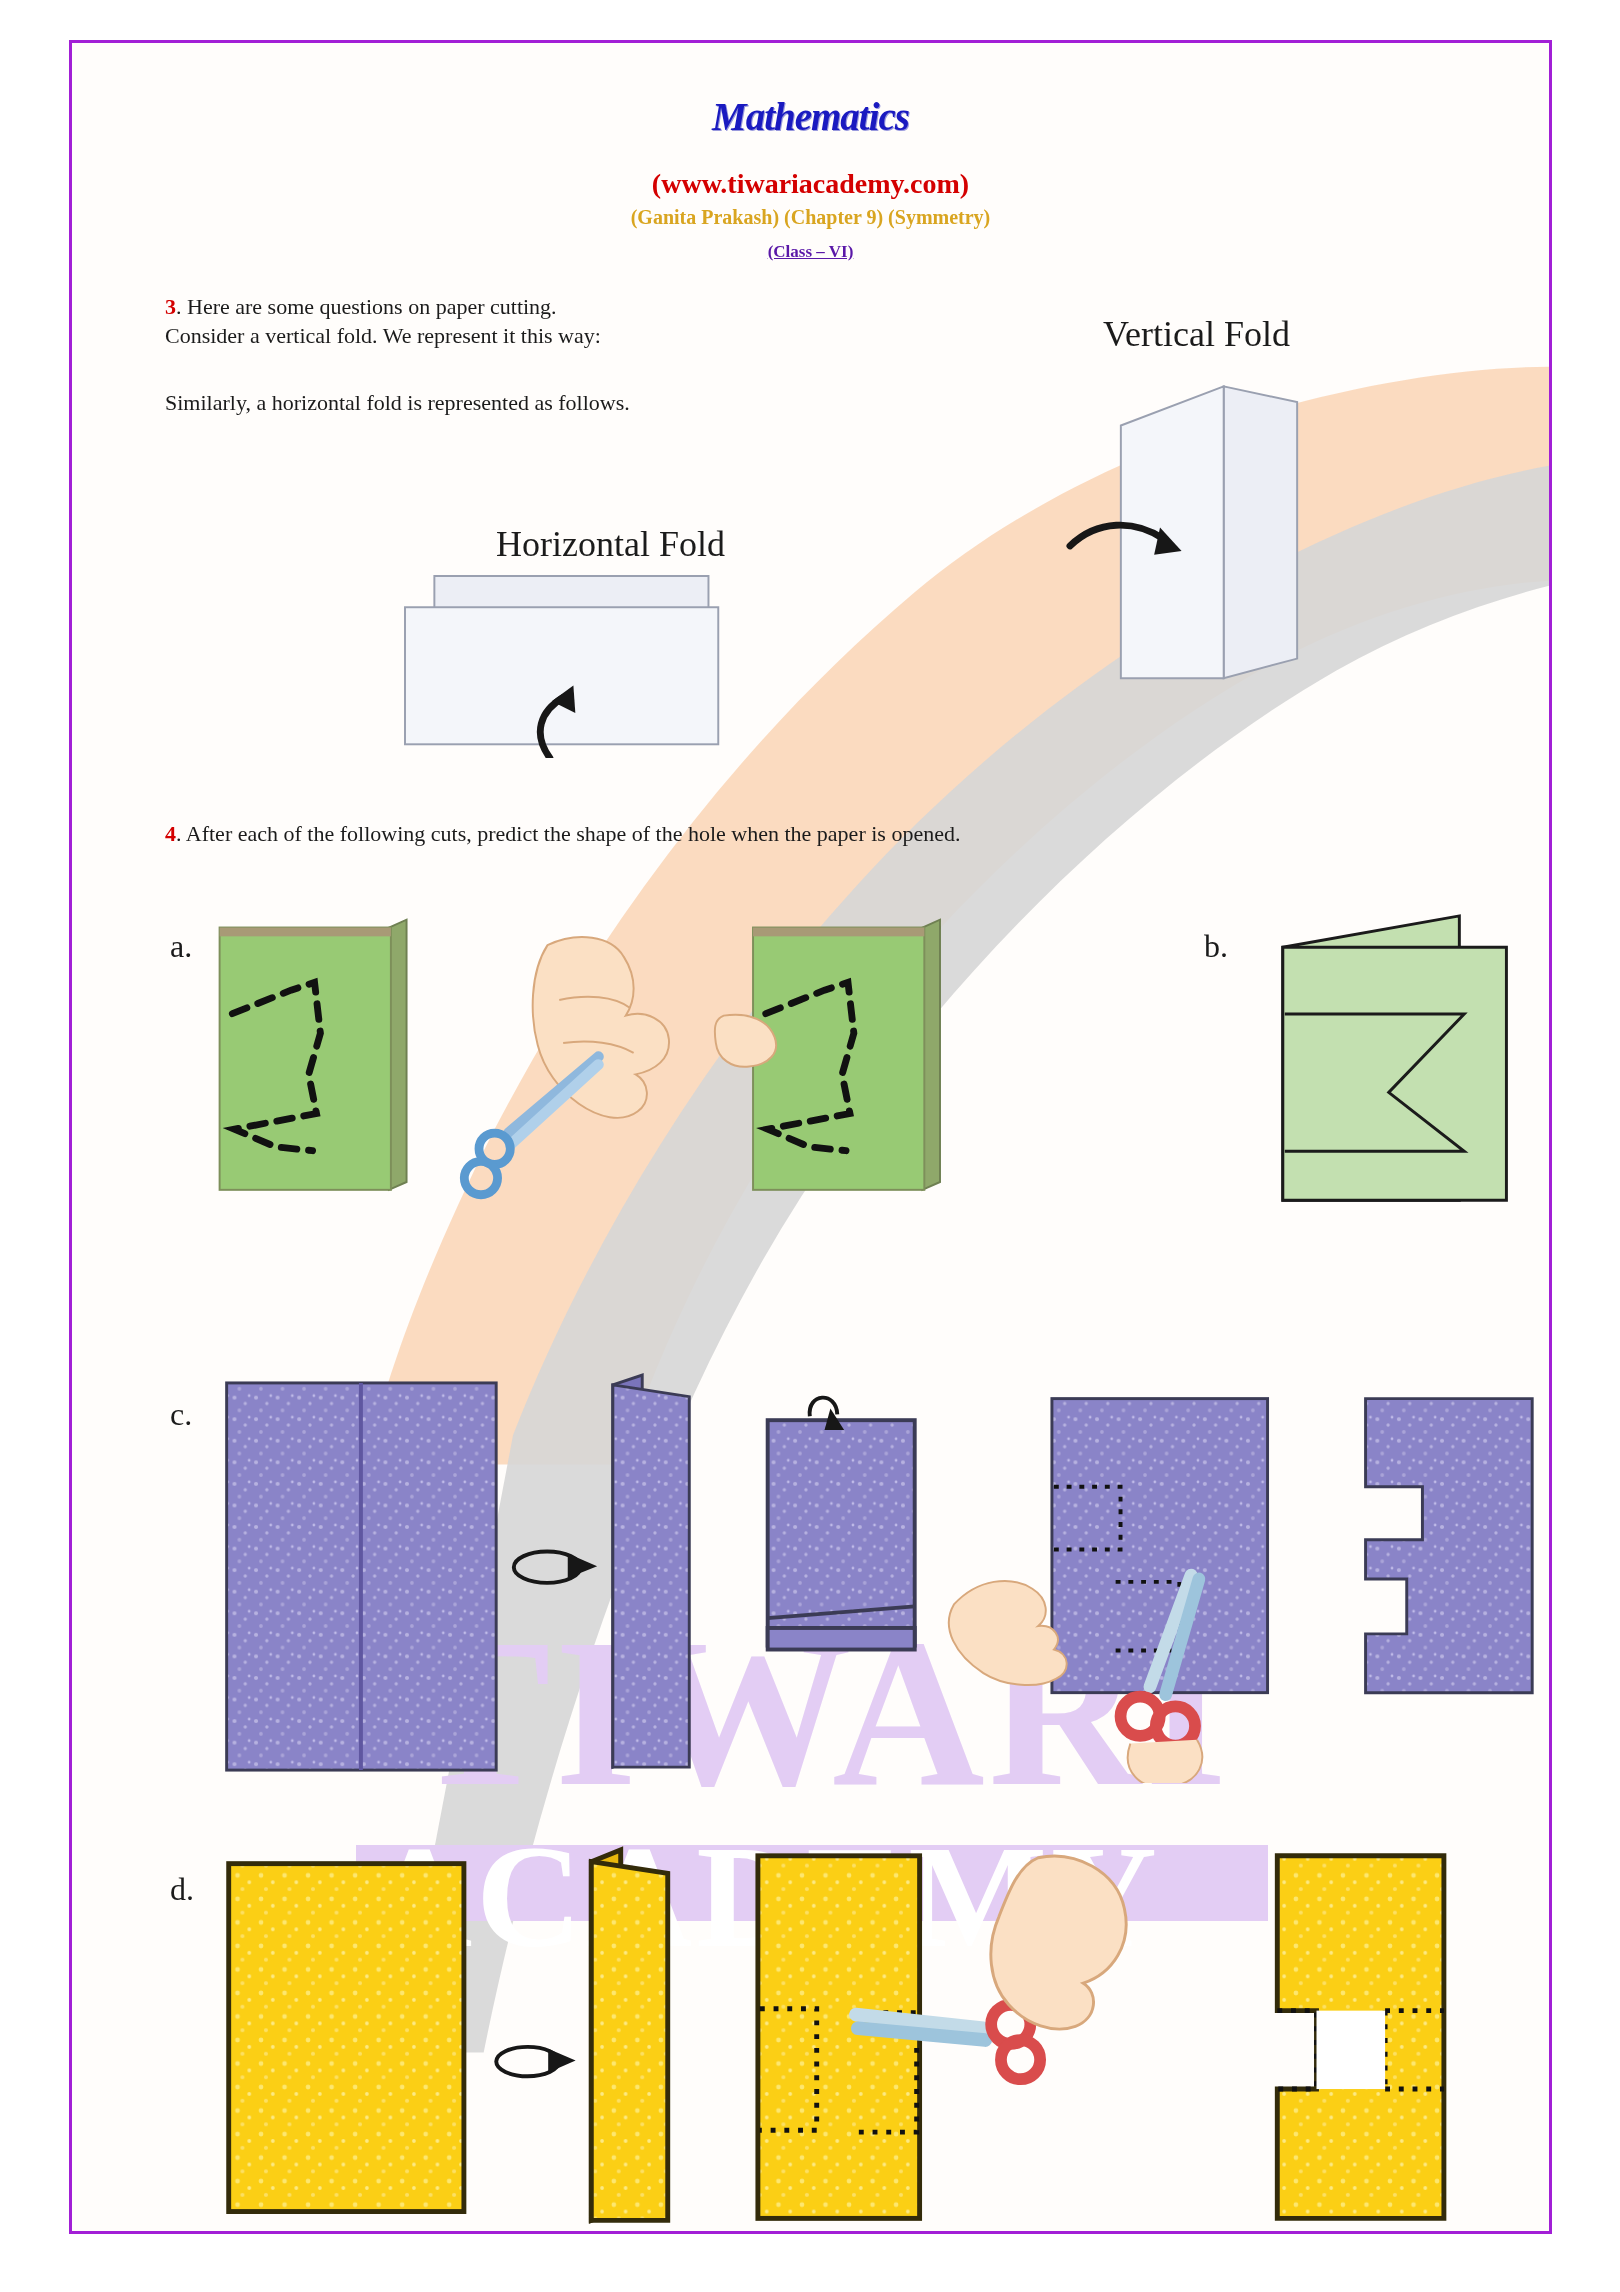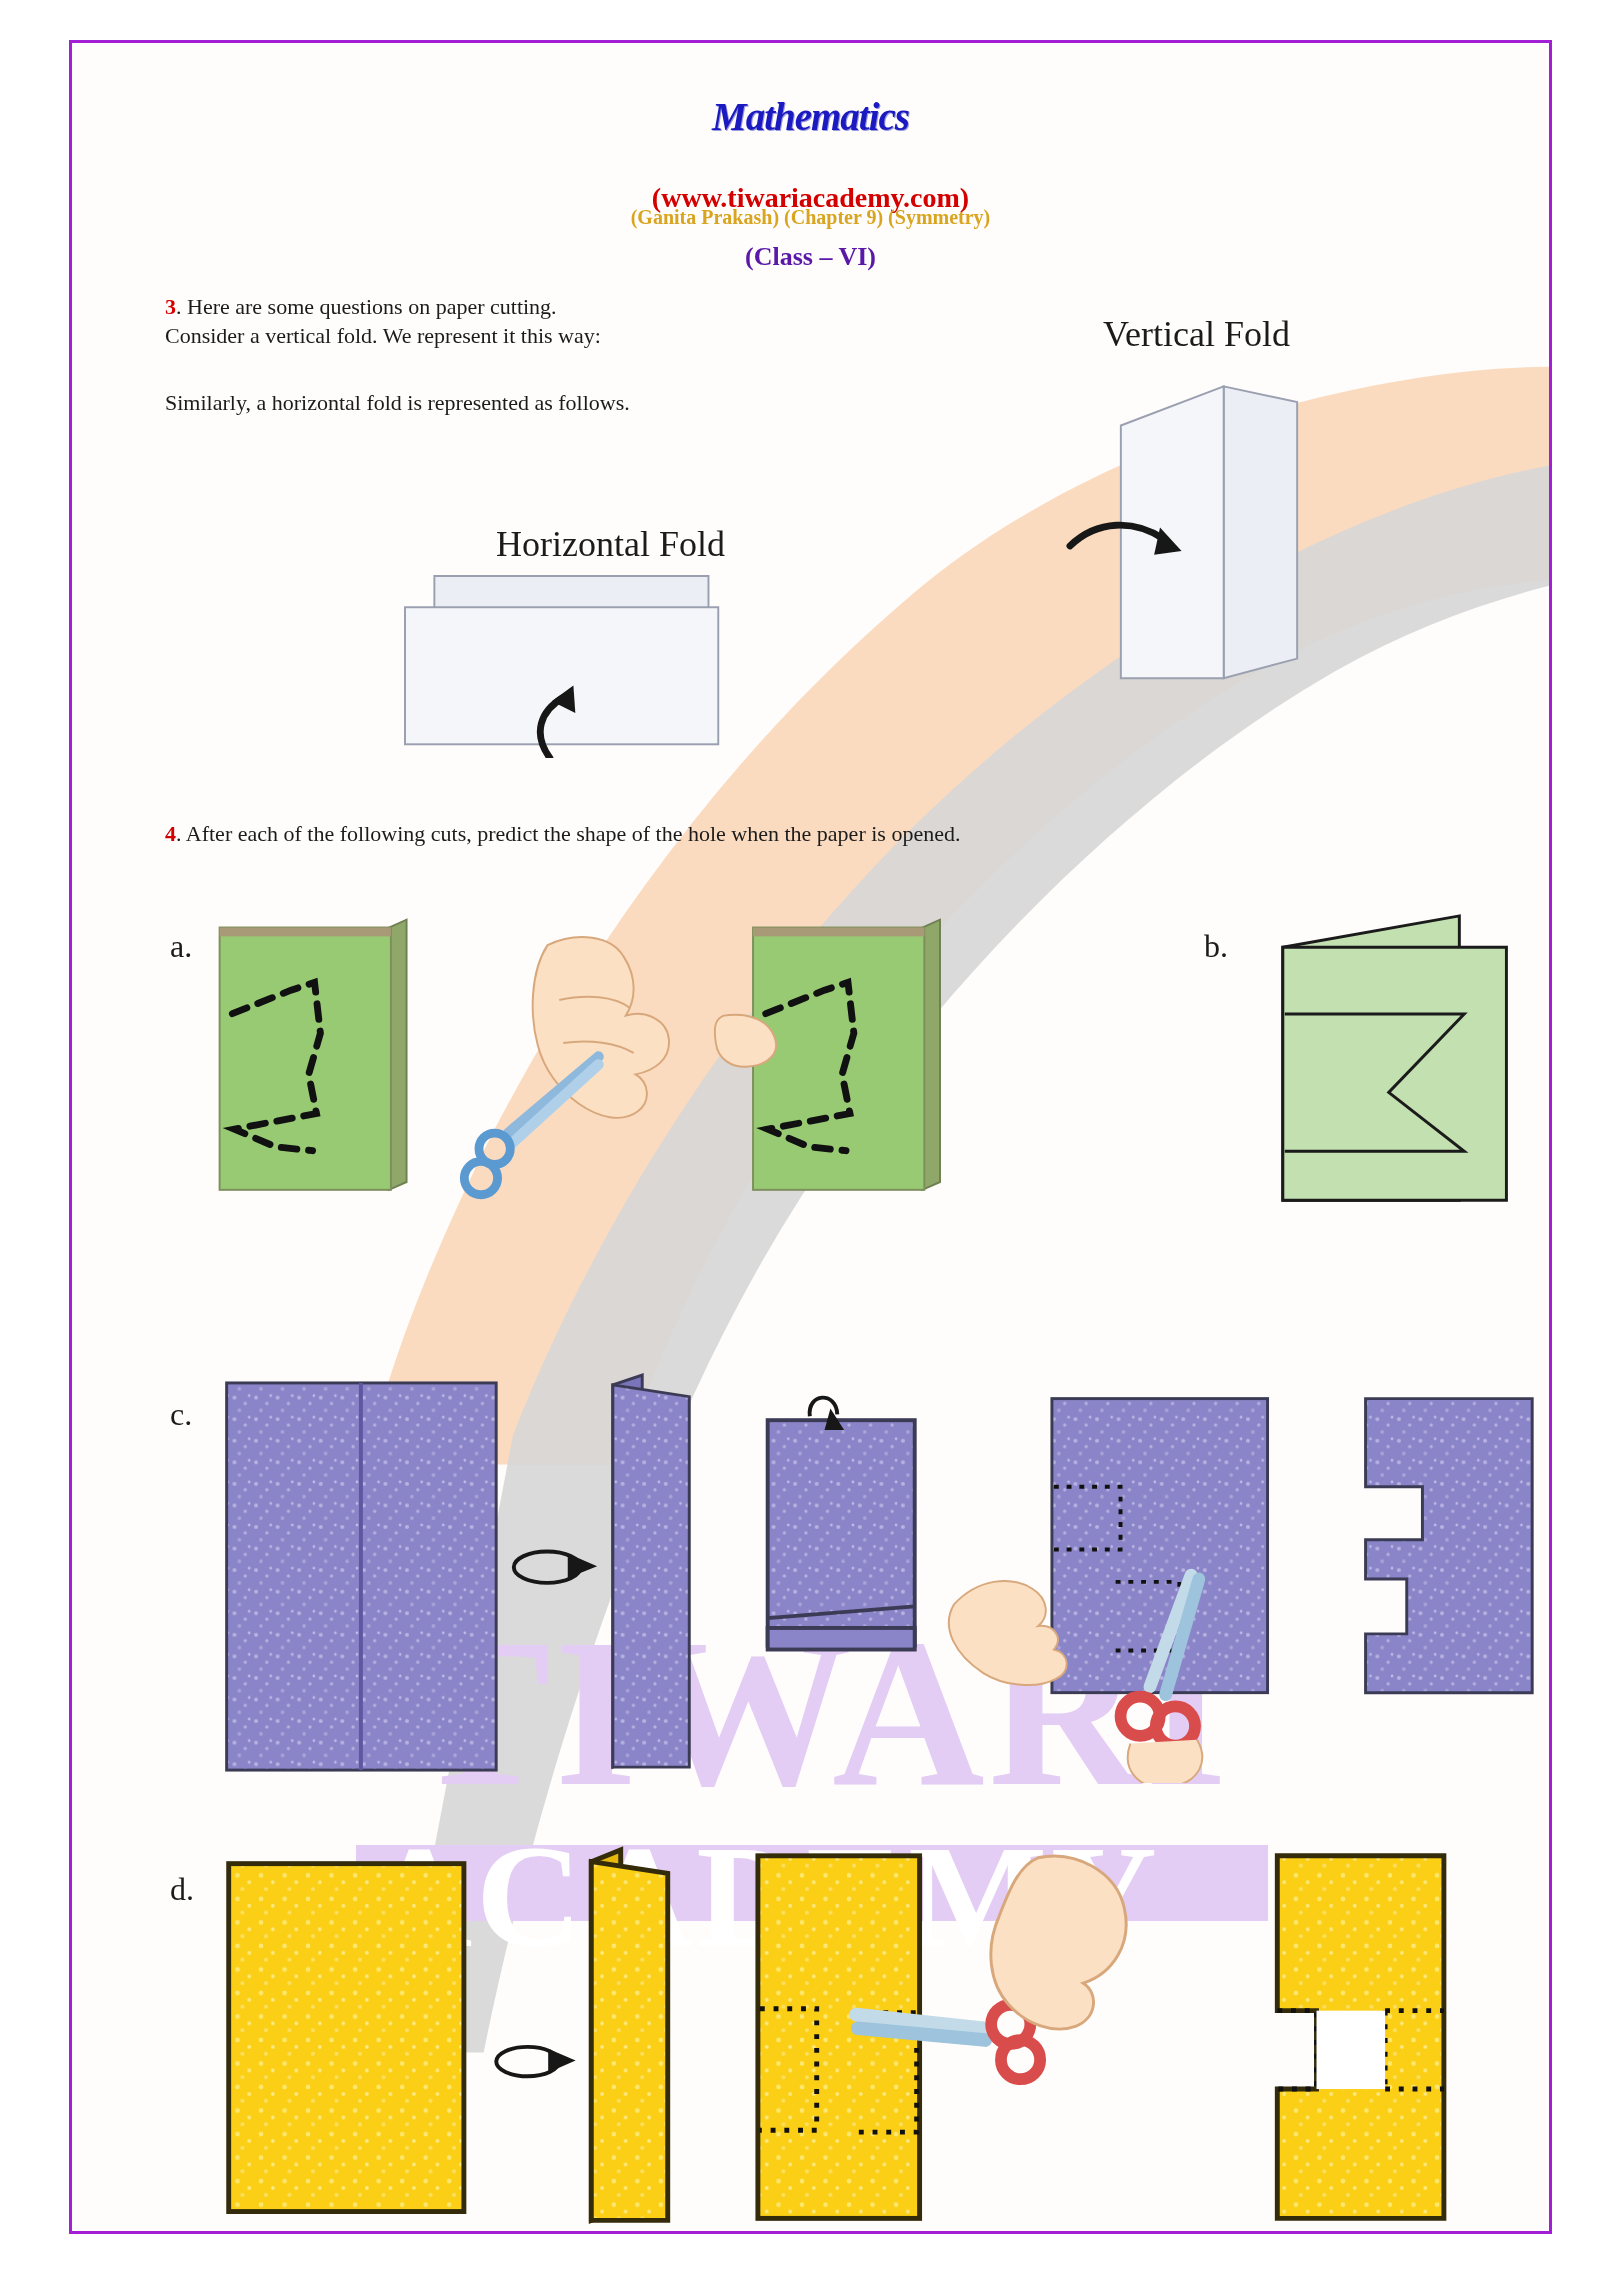--- a/index.html
+++ b/index.html
@@ -18,23 +18,23 @@
       color:#e3cdf4;letter-spacing:3.9px;user-select:none;white-space:nowrap;}
   #wm-tiwari{left:338px;top:1549px;font-size:211px;}
   #wm-academy{left:294px;top:1769px;font-size:147px;color:#ffffff;}
   #wm-band{position:absolute;left:284px;top:1802px;width:912px;height:76px;
            background:#e3cdf4;}
 
   
   .hdr{position:absolute;width:100%;text-align:center;}
   #h-title{top:51px;font-size:39px;font-style:italic;font-weight:700;color:#1a1ac0;
            letter-spacing:-1px;text-shadow:1px 1px 0 #9999dd;}
-  #h-site{top:139px;font-size:28px;font-weight:700;color:#d40000;}
+  #h-site{top:125px;font-size:28px;font-weight:700;color:#d40000;}
   #h-chapter{top:163px;font-size:20px;font-weight:700;color:#d9a520;}
-  #h-class{top:199px;font-size:26px;font-weight:700;color:#5a18a8;}
+  #h-class{top:199px;font-size:17px;font-weight:700;color:#5a18a8;text-decoration:underline;}
 
   
   .qtxt{position:absolute;font-size:22px;color:#1b1b1b;line-height:1.33;}
   .qnum{color:#d40000;font-weight:700;}
   #q3{left:93px;top:249px;width:804px;}
   #q4{left:93px;top:776px;width:1411px;}
 
   .fold-label{position:absolute;font-size:36px;color:#1b1b1b;}
   #lbl-vertical{left:1031px;top:270px;}
   #lbl-horizontal{left:424px;top:480px;}

